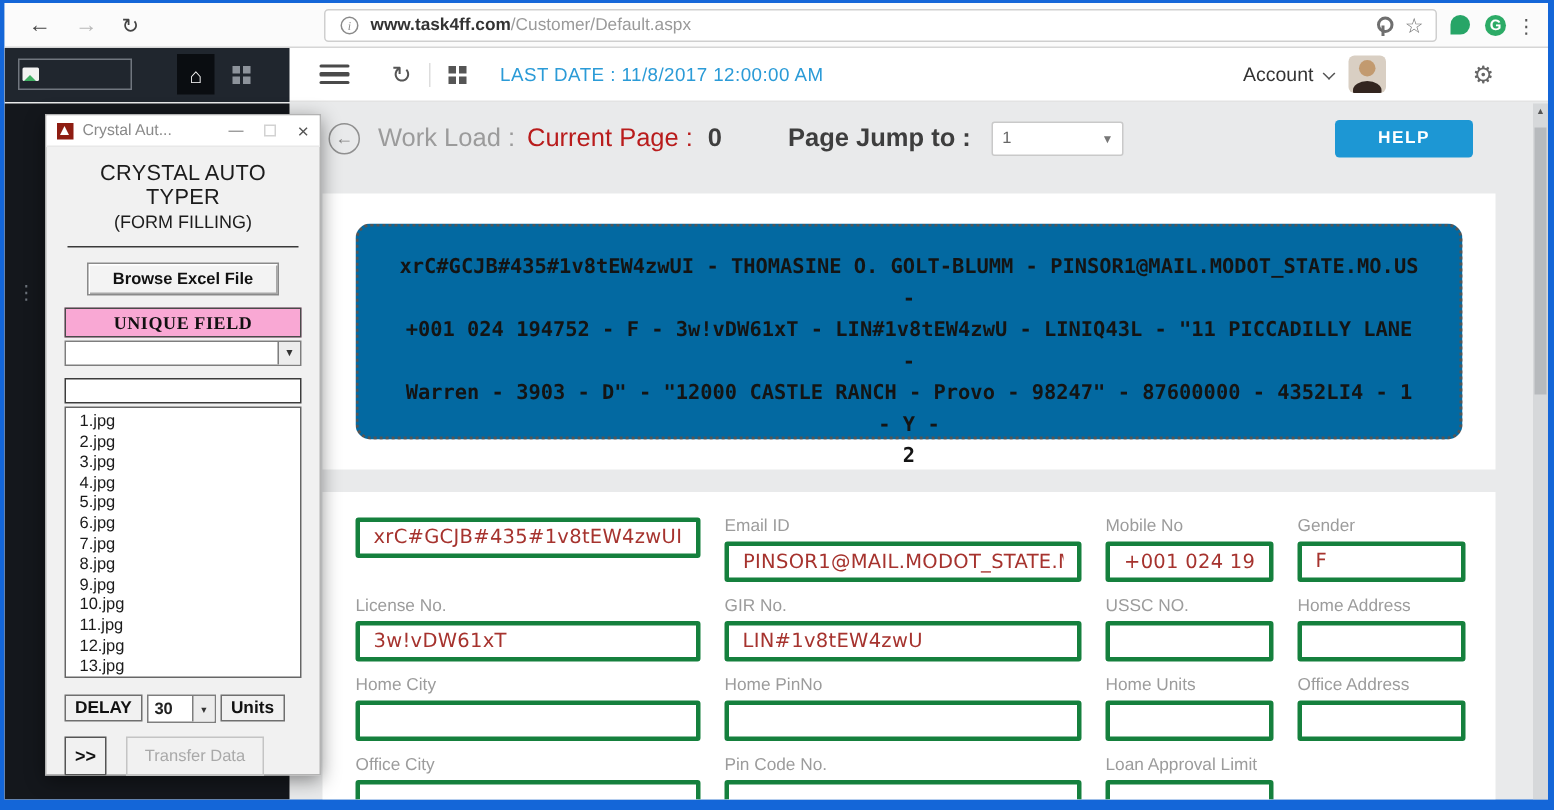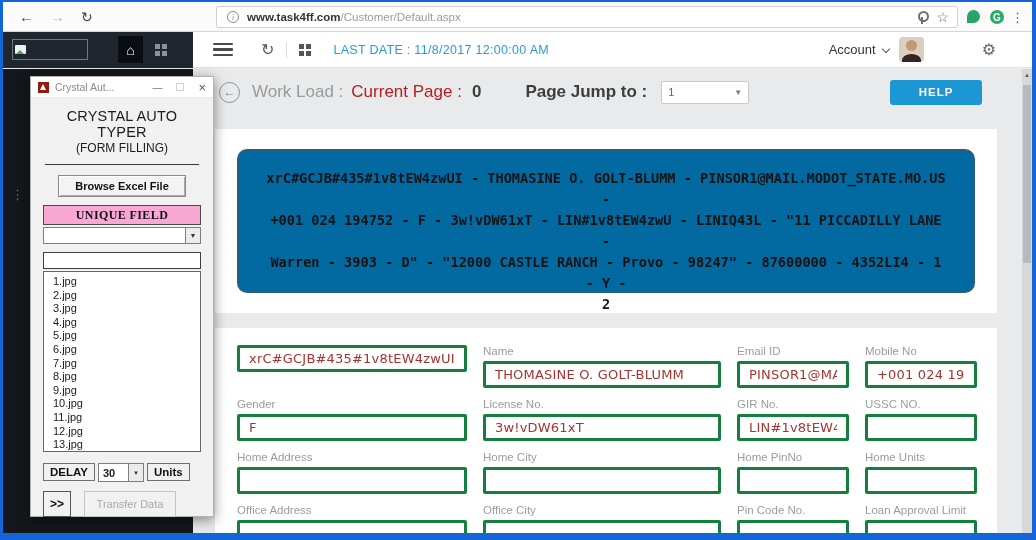--- a/index.html
+++ b/index.html
@@ -212,24 +212,20 @@
 2</div>
         </div>
       </div>
 
       <div class="card card2">
         <div class="fgrid">
           <div class="field">
             <input readonly="" value="xrC#GCJB#435#1v8tEW4zwUI" style="">
           </div>
           <div class="field">
-            <label>Name</label>
-            <input readonly="" value="THOMASINE O. GOLT-BLUMM" style="">
-          </div>
-          <div class="field">
             <label>Email ID</label>
             <input readonly="" value="PINSOR1@MAIL.MODOT_STATE.MO.US" style="">
           </div>
           <div class="field">
             <label>Mobile No</label>
             <input readonly="" value="+001 024 194752" style="">
           </div>
 
           <div class="field">
             <label>Gender</label>

